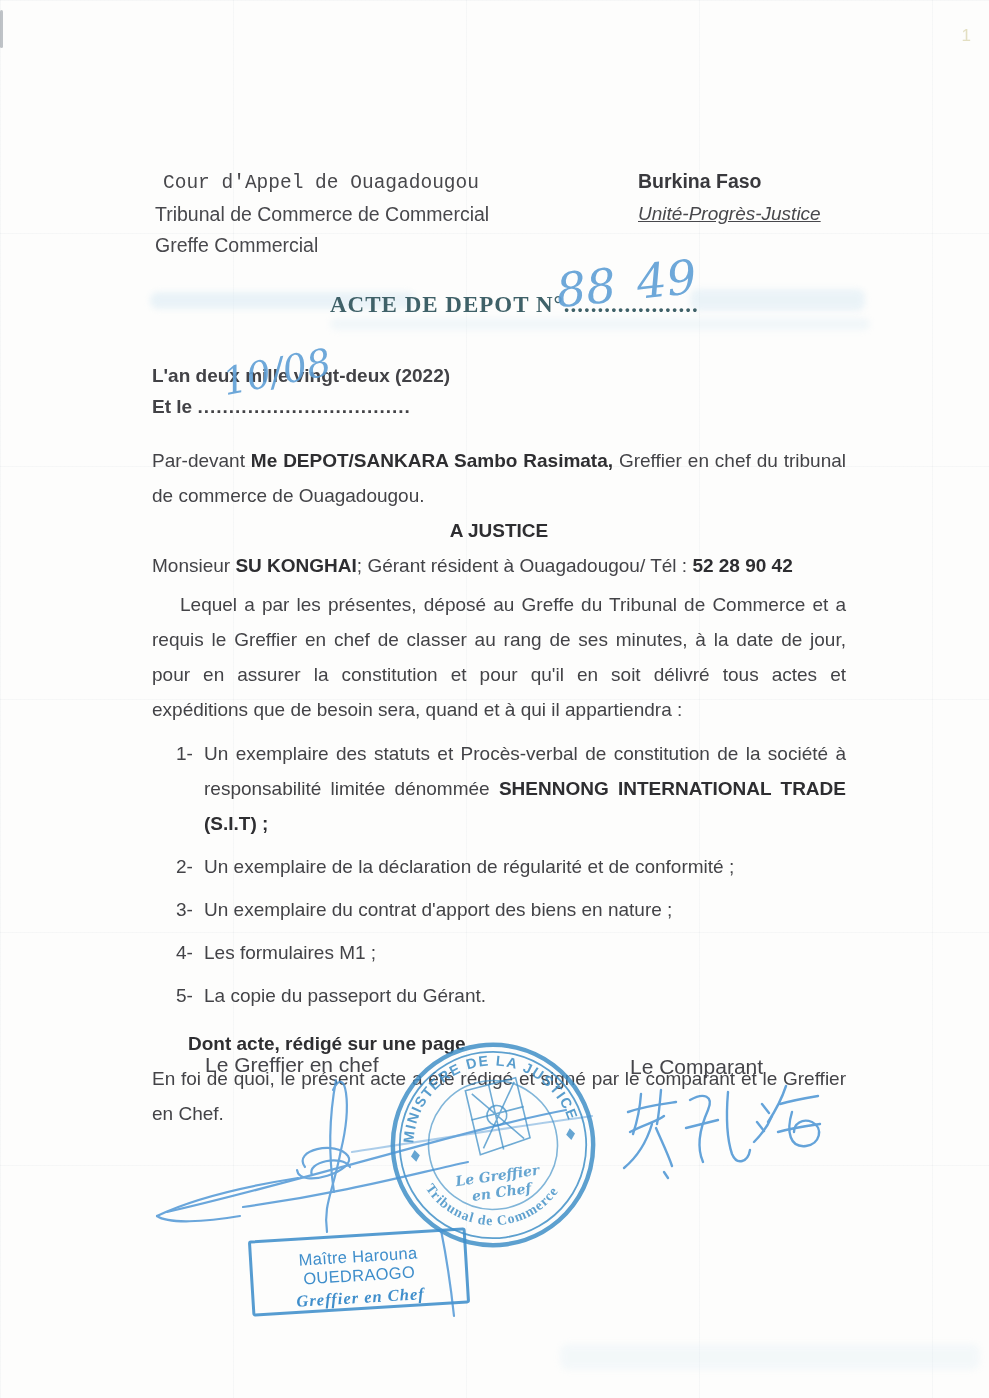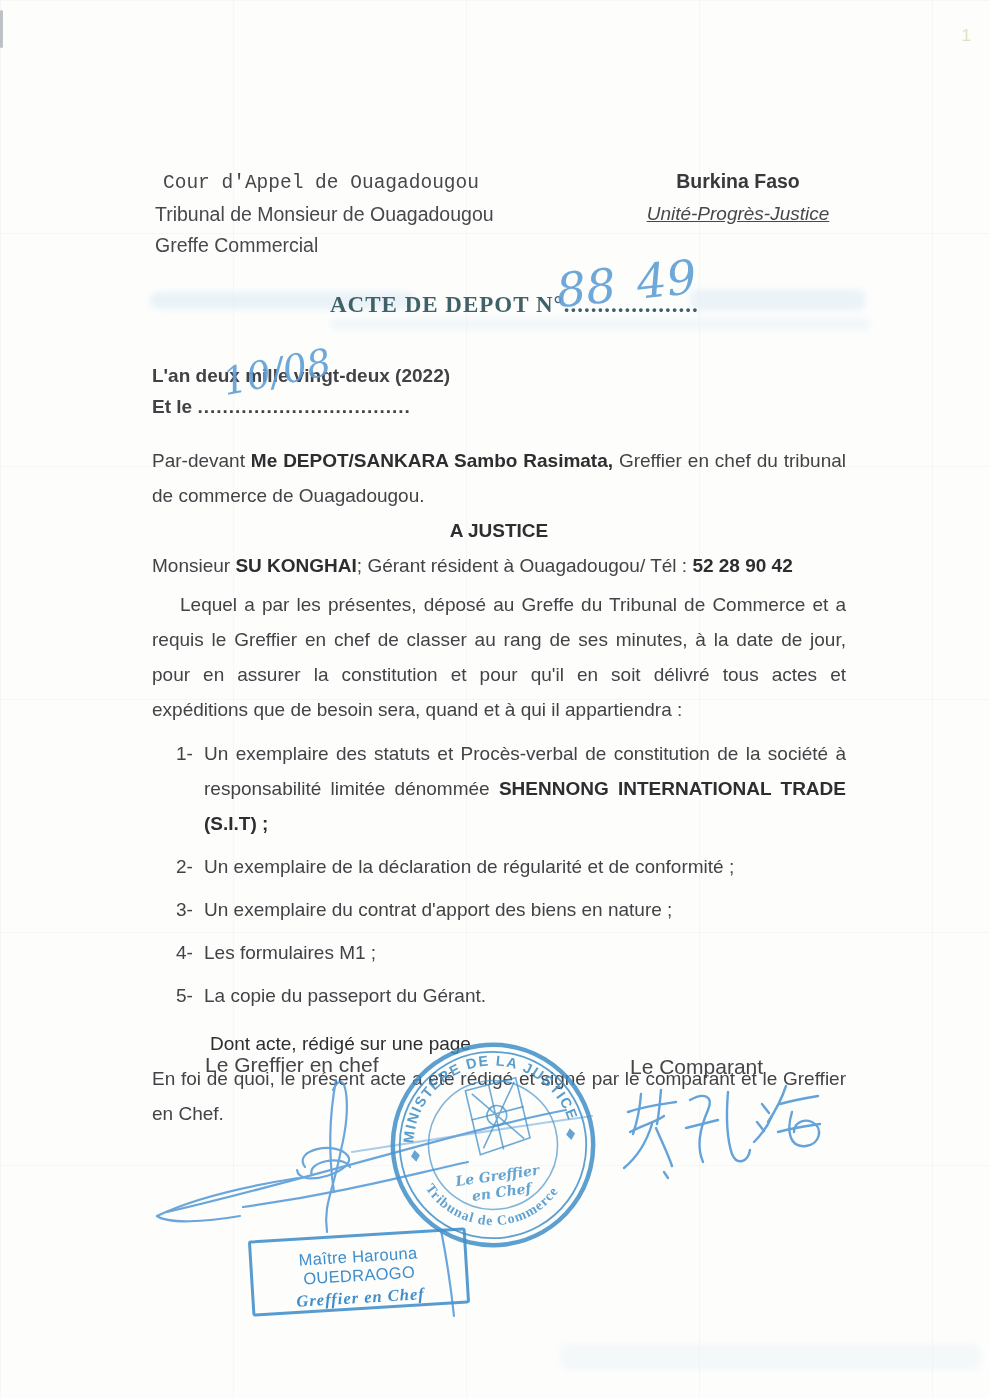--- a/index.html
+++ b/index.html
@@ -14,21 +14,21 @@
   .pagenum{position:absolute;top:26px;right:18px;font-size:17px;color:#e3dfc2;}
   .edge-smudge{position:absolute;left:0;top:10px;width:3px;height:38px;background:#8d939b;opacity:.55;border-radius:2px;}
   .artifact{position:absolute;background:#d9eaf4;filter:blur(3px);border-radius:8px;}
   .a1{left:150px;top:292px;width:265px;height:17px;opacity:.55;}
   .a2{left:690px;top:289px;width:175px;height:22px;opacity:.5;}
   .a3{left:330px;top:318px;width:540px;height:12px;opacity:.32;}
   .a4{left:560px;top:1344px;width:420px;height:26px;opacity:.25;}
 
   .hdr-left{position:absolute;left:155px;top:168px;font-size:19.5px;line-height:31px;color:#48484c;}
   .hdr-left .l1{padding-left:8px;font-family:Liberation Mono, monospace;}
-  .hdr-right{position:absolute;left:638px;top:170px;width:200px;text-align:center;}
+  .hdr-right{position:absolute;left:638px;top:170px;width:200px;text-align:left;}
   .hdr-right .country{font-weight:bold;font-size:19.5px;color:#39393d;}
   .hdr-right .motto{font-style:italic;font-size:19px;margin-top:10px;color:#48484c;text-decoration:underline;}
 
   .title-line{position:absolute;left:330px;top:292px;font-family:"Liberation Serif",serif;
     font-weight:bold;font-size:23px;letter-spacing:1px;color:#3f6168;}
   .hand{font-family:"DejaVu Serif",serif;font-style:italic;color:#5f9fd6;}
   .hand-number{position:absolute;left:556px;top:256px;font-size:47px;transform:rotate(-6deg);
     word-spacing:6px;opacity:.9;}
   .hand-date{position:absolute;left:222px;top:350px;font-size:38px;transform:rotate(-11deg);opacity:.9;z-index:2;}
 
@@ -38,21 +38,21 @@
   .content{position:absolute;left:152px;top:443px;width:694px;font-size:19px;line-height:35px;
     text-align:justify;color:#434347;}
   .content b{color:#2e2e31;}
   .comparu{text-align:center;font-weight:bold;color:#2e2e31;margin:5px 0 0 0;}
   .para{margin:0;}
   .indent{text-indent:28px;margin-top:4px;}
   .list{margin-top:9px;}
   .list-item{display:flex;padding-left:24px;margin-bottom:8px;}
   .marker{width:28px;flex:none;}
   .item-text{flex:1;text-align:justify;}
-  .dont{font-weight:normal;color:#2e2e31;margin:13px 0 0 58px;}
+  .dont{font-weight:bold;color:#2e2e31;margin:13px 0 0 36px;}
   .closing{}
 
   .sign-label{position:absolute;font-size:21px;color:#45454a;z-index:1;}
   .sl-left{left:205px;top:1053px;}
   .sl-right{left:630px;top:1055px;}
 
   .stamp-round{position:absolute;left:374px;top:1026px;width:238px;height:238px;
     transform:rotate(-8deg);opacity:.92;z-index:1;}
   .overlay-svg{position:absolute;left:0;top:1020px;width:989px;height:378px;z-index:3;pointer-events:none;}
   .stamp-box{position:absolute;left:250px;top:1234px;width:212px;height:70px;
@@ -69,21 +69,21 @@
 
   <span class="pagenum">1</span>
   <div class="edge-smudge"></div>
   <div class="artifact a1"></div>
   <div class="artifact a2"></div>
   <div class="artifact a3"></div>
   <div class="artifact a4"></div>
 
   <div class="hdr-left">
     <div class="l1">Cour d'Appel de Ouagadougou</div>
-    <div>Tribunal de Monsieur de Ouagadougou</div>
+    <div>Tribunal de Commerce de Commercial</div>
     <div>Greffe Commercial</div>
   </div>
   <div class="hdr-right">
     <div class="country">Burkina Faso</div>
     <div class="motto">Unité-Progrès-Justice</div>
   </div>
 
   <div class="title-line"><span>ACTE DE DEPOT N°</span><span>....................</span></div>
   <div class="hand hand-number">88 49</div>
 

